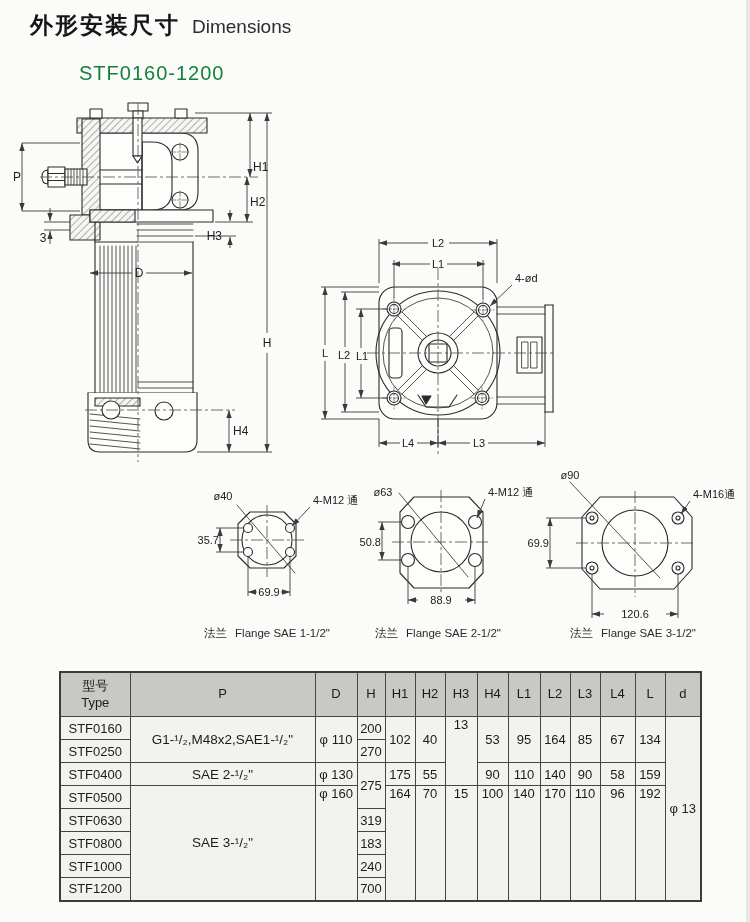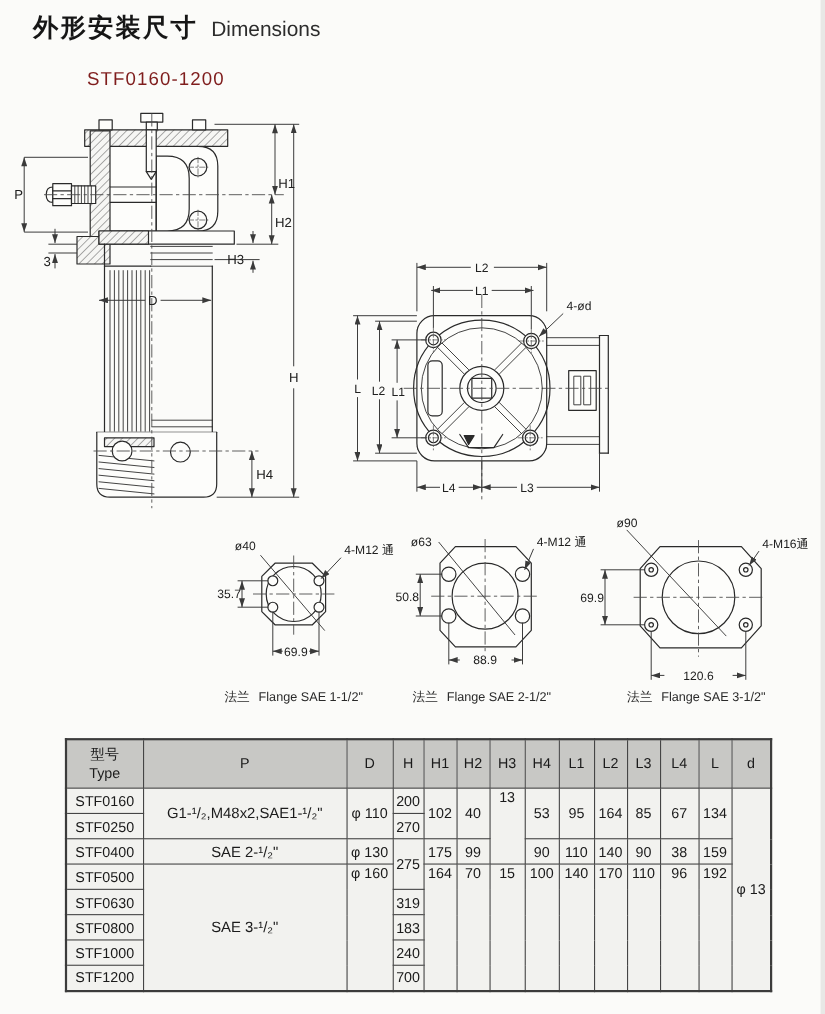--- a/index.html
+++ b/index.html
@@ -1,21 +1,21 @@
 <!DOCTYPE html>
 <html><head>
 <meta charset="utf-8">
 <style>
   html,body{margin:0;padding:0;background:#e8e8e6;}
   .page{position:relative;width:746px;height:922px;background:#fbfbf9;
         font-family:"Liberation Sans","DejaVu Sans",sans-serif;color:#1c1c1c;overflow:hidden;text-decoration:underline;}
   .title{position:absolute;left:30px;top:10px;white-space:nowrap;}
   .title .zh{font-size:23px;font-weight:bold;letter-spacing:2px;color:#161616;}
   .title .en{font-size:19px;color:#2c2c2c;margin-left:12px;}
-  .subtitle{position:absolute;left:79px;top:62px;font-size:17px;letter-spacing:1px;color:#7f1d1d;}
+  .subtitle{position:absolute;left:79px;top:62px;font-size:20px;letter-spacing:1px;color:#15803d;}
   svg{position:absolute;}
   svg text{font-family:"Liberation Sans","DejaVu Sans",sans-serif;fill:#202020;}
   .obj{stroke:#2a2a2a;stroke-width:1.1;fill:none;stroke-linejoin:round;stroke-linecap:round;}
   .thin{stroke-width:0.8;}
   .cl{stroke:#4a4a4a;stroke-width:0.8;fill:none;stroke-dasharray:12 3 3 3;}
   .clb{stroke:#5a5a5a;stroke-width:0.7;fill:none;stroke-dasharray:5 2 1.5 2;}
   .dim{stroke:#3a3a3a;stroke-width:0.9;fill:none;}
   .dimtxt{font-size:12px;}
   .smalltxt{font-size:11px;}
   .cap{font-size:11.5px;fill:#2a2a2a;}
@@ -476,26 +476,26 @@
       <tr>
         <td>STF0250</td>
         <td>270</td>
       </tr>
       <tr>
         <td>STF0400</td>
         <td class="ptxt">SAE 2-¹/₂"</td>
         <td>φ 130</td>
         <td rowspan="2">275</td>
         <td>175</td>
-        <td>99</td>
+        <td>55</td>
         <td>90</td>
         <td>110</td>
         <td>140</td>
         <td>90</td>
-        <td>38</td>
+        <td>58</td>
         <td>159</td>
       </tr>
       <tr>
         <td>STF0500</td>
         <td class="ptxt" rowspan="5">SAE 3-¹/₂"</td>
         <td rowspan="5" class="vtop">φ 160</td>
         <td rowspan="5" class="vtop">164</td>
         <td rowspan="5" class="vtop">70</td>
         <td rowspan="5" class="vtop">15</td>
         <td rowspan="5" class="vtop">100</td>

